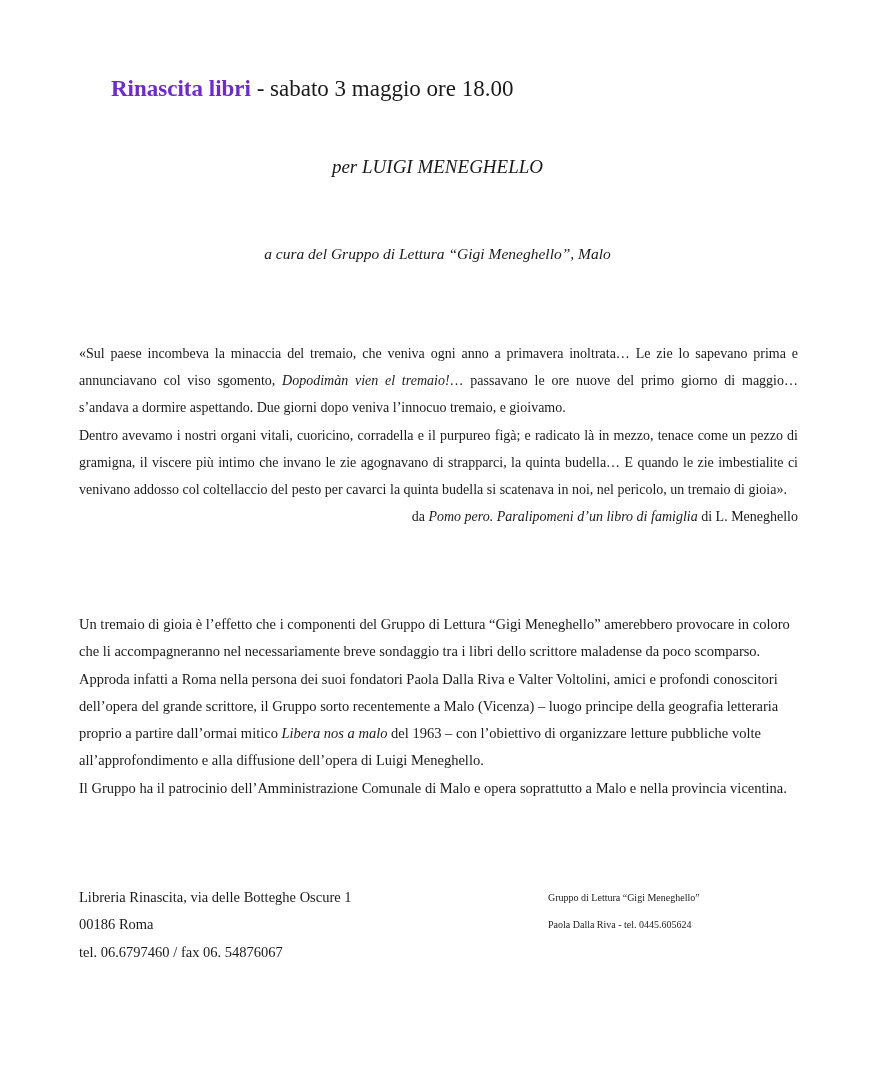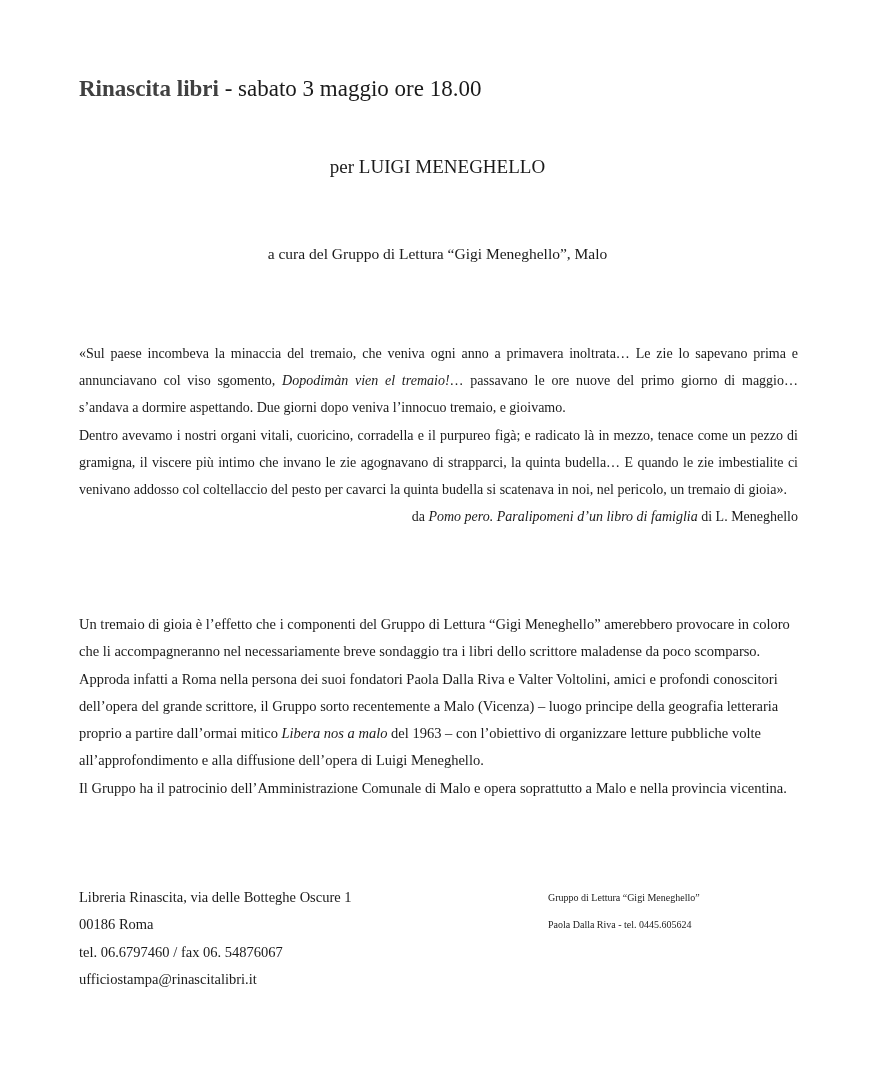--- a/index.html
+++ b/index.html
@@ -7,21 +7,21 @@
     width: 875px; height: 1066px; position: relative; overflow: hidden;
     font-family: "Liberation Serif", "DejaVu Serif", serif;
     color: #1a1a1a;
   }
   .page { position: absolute; left: 0; top: 0; width: 875px; height: 1066px; }
   .header {
     position: absolute; left: 79px; top: 74px;
     font-size: 23px; line-height: 30px; white-space: nowrap;
   }
   .header .brand { color: #7a1212; font-weight: bold; }
-  .center-block { position: absolute; left: 0; width: 875px; text-align: center; }
+  .center-block { position: absolute; left: 0; width: 875px; text-align: center; font-style: italic; }
   .per { top: 154px; font-size: 19px; line-height: 26px; }
   .title { top: 208px; font-size: 19px; line-height: 26px; font-weight: bold; }
   .curator { top: 243px; font-size: 15.5px; line-height: 22px; }
 
   .quote {
     position: absolute; left: 79px; top: 340px; width: 719px;
     font-size: 14px; line-height: 27.2px; text-align: justify;
   }
   .quote p { margin: 0; }
   .quote .source { text-align: right; }
@@ -42,42 +42,41 @@
   }
   .contacts-left div, .contacts-right div { white-space: nowrap; }
   i { font-style: italic; }
 </style>
 </head>
 <body>
 
 <div class="page">
 
   <div class="header">
-    <span class="brand" style="color: #404040;">Rinascita libri</span><span> - </span><span>sabato 3 maggio ore 18.00</span>
+    <span class="brand" style="color: #6d28d9; margin-left: 32px;">Rinascita libri</span><span> - </span><span>sabato 3 maggio ore 18.00</span>
   </div>
 
   <div class="center-block per">per LUIGI MENEGHELLO</div>
   <div class="center-block curator">a cura del Gruppo di Lettura “Gigi Meneghello”, Malo</div>
 
   <div class="quote">
     <p><span>«Sul paese incombeva la minaccia del tremaio, che veniva ogni anno a primavera inoltrata… Le zie lo sapevano prima e annunciavano col viso sgomento, </span><i>Dopodimàn vien el tremaio!</i><span>… passavano le ore nuove del primo giorno di maggio… s’andava a dormire aspettando. Due giorni dopo veniva l’innocuo tremaio, e gioivamo.</span></p>
     <p>Dentro avevamo i nostri organi vitali, cuoricino, corradella e il purpureo figà; e radicato là in mezzo, tenace come un pezzo di gramigna, il viscere più intimo che invano le zie agognavano di strapparci, la quinta budella… E quando le zie imbestialite ci venivano addosso col coltellaccio del pesto per cavarci la quinta budella si scatenava in noi, nel pericolo, un tremaio di gioia».</p>
     <p class="source"><span>da </span><i>Pomo pero. Paralipomeni d’un libro di famiglia</i><span> di L. Meneghello</span></p>
   </div>
 
   <div class="body-text">
     <p><span>Un tremaio di gioia è l’effetto che i componenti del Gruppo di Lettura “Gigi Meneghello” amerebbero provocare in coloro che li accompagneranno nel necessariamente breve sondaggio tra i libri dello scrittore maladense da poco scomparso. Approda infatti a Roma nella persona dei suoi fondatori Paola Dalla Riva e Valter Voltolini, amici e profondi conoscitori dell’opera del grande scrittore, il Gruppo sorto recentemente a Malo (Vicenza) – luogo principe della geografia letteraria proprio a partire dall’ormai mitico </span><i>Libera nos a malo</i><span> del 1963 – con l’obiettivo di organizzare letture pubbliche volte all’approfondimento e alla diffusione dell’opera di Luigi Meneghello.</span></p>
     <p>Il Gruppo ha il patrocinio dell’Amministrazione Comunale di Malo e opera soprattutto a Malo e nella provincia vicentina.</p>
   </div>
 
   <div class="contacts-left">
     <div>Libreria Rinascita, via delle Botteghe Oscure 1</div>
     <div>00186 Roma</div>
     <div>tel. 06.6797460 / fax 06. 54876067</div>
-    <div>ufficiostampa@rinascitalibri.it</div>
   </div>
 
   <div class="contacts-right">
     <div>Gruppo di Lettura “Gigi Meneghello”</div>
     <div>Paola Dalla Riva - tel. 0445.605624</div>
   </div>
 
 </div>
 
 </body></html>

